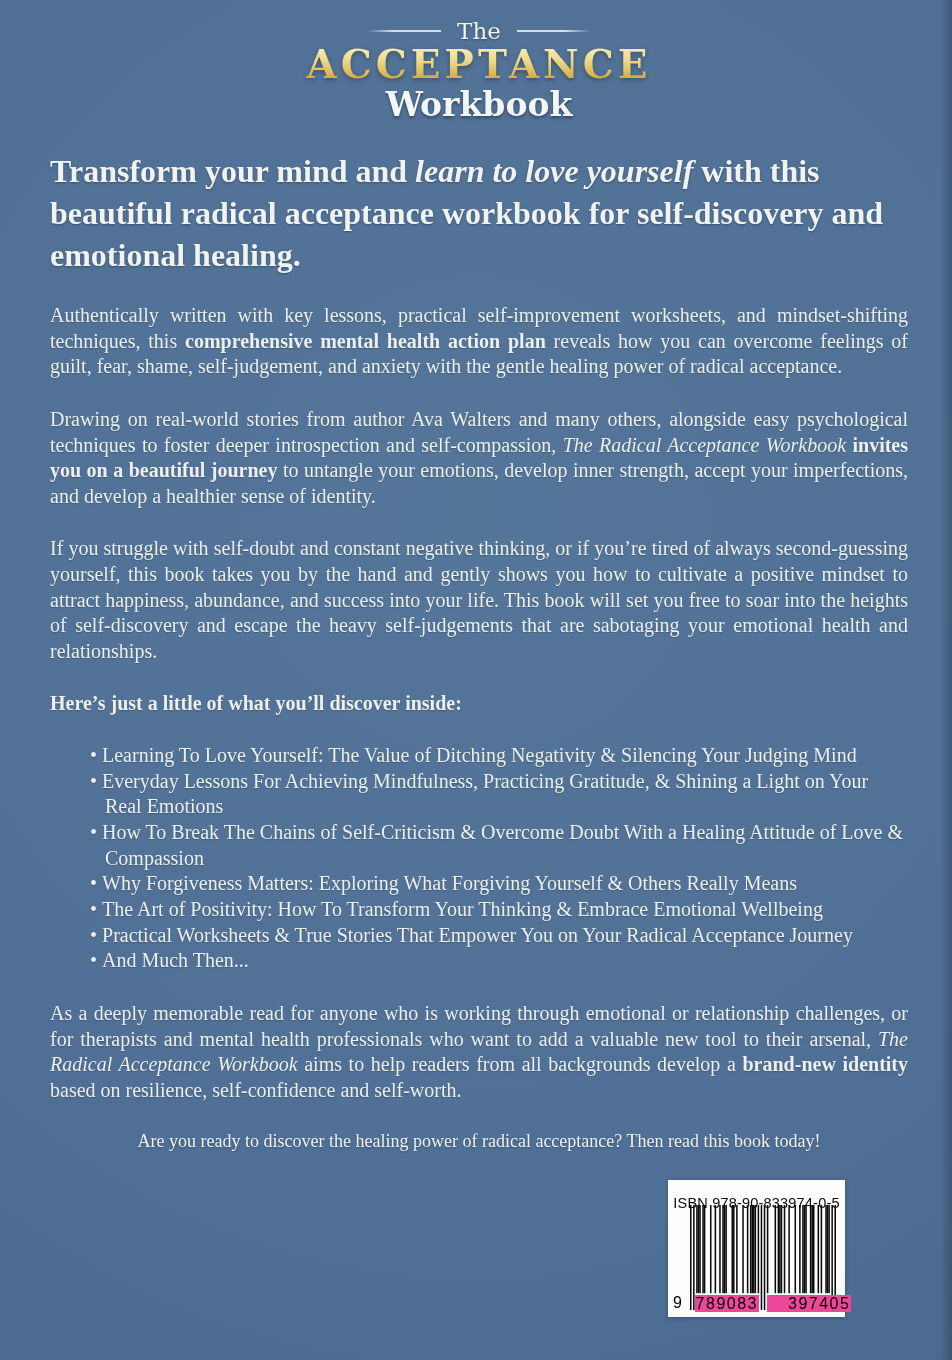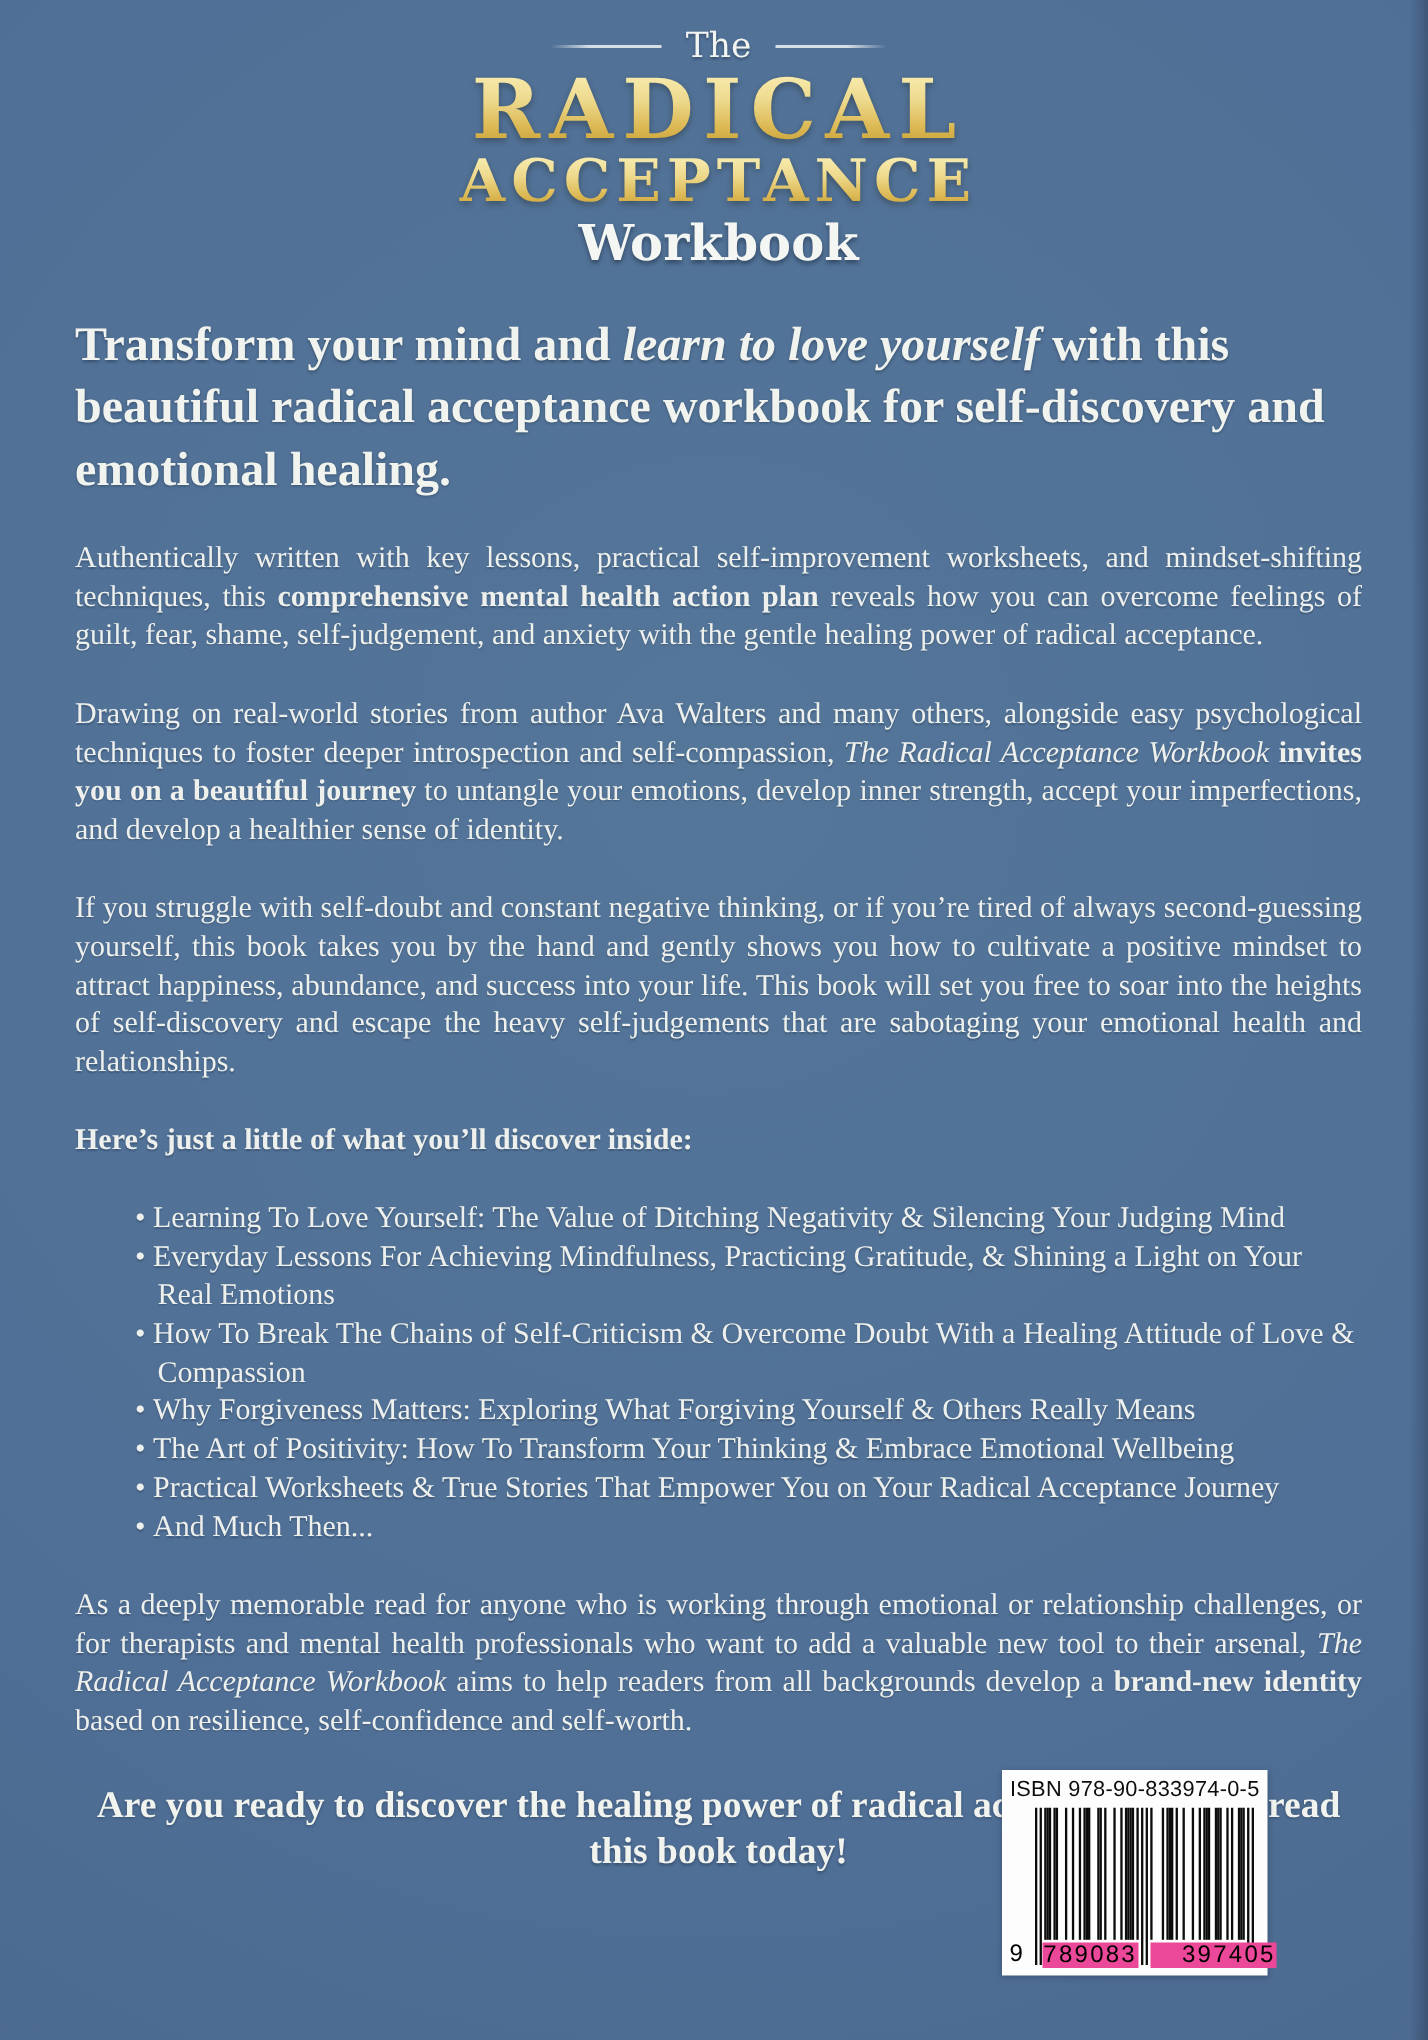--- a/index.html
+++ b/index.html
@@ -75,32 +75,32 @@
   ul.discover li{
     font-size:20px;line-height:1.285;color:#edf0ec;
     padding-left:15px;text-indent:-15px;
     text-shadow:0 1px 1px rgba(10,20,35,.25);
   }
   ul.discover li::before{content:"\2022\00a0";}
 
   
   .cta{
     margin:27px 0 0 0;padding:0 14px;
-    font-size:25px;font-weight:bold;line-height:1.24;
+    font-size:18px;font-weight:normal;line-height:1.24;
     text-align:center;color:#f1f3ef;
     text-shadow:0 1px 2px rgba(10,20,35,.35);
   }
 
   
   .barcode-box{
     position:absolute;left:668px;top:1180px;width:177px;height:137px;
     background:#fdfdfd;box-shadow:0 1px 4px rgba(10,20,35,.3);
   }
   .isbn-label{
-    margin-top:5px;text-align:center;
+    margin-top:15px;text-align:center;
     font-family:"Liberation Sans", sans-serif;
     font-size:14.5px;color:#0d0d0d;letter-spacing:.2px;white-space:nowrap;
   }
   .bars-wrap{position:absolute;left:22px;right:9px;top:25px;bottom:7px;}
   .bars-wrap svg{position:absolute;left:0;top:0;width:100%;height:100%;}
   .bc-first{
     position:absolute;left:-17px;bottom:-2px;
     font-family:"Liberation Sans", sans-serif;font-size:16px;color:#000;
   }
   .bc-grp{
@@ -116,21 +116,20 @@
 
 <div class="page">
   <div class="content">
 
     <header class="title-block">
       <div class="title-pre">
         <span class="rule left"></span>
         <span>The</span>
         <span class="rule right"></span>
       </div>
-      <div class="gold title-radical">RADICAL</div>
       <div class="gold title-acceptance">ACCEPTANCE</div>
       <div class="title-workbook">Workbook</div>
     </header>
 
     <h1 class="headline"><span>Transform your mind and </span><span class="seg-i">learn to love yourself</span><span> with this beautiful radical acceptance workbook for self-discovery and emotional healing.</span></h1>
 
     <section class="bodytext">
       <p><span>Authentically written with key lessons, practical self-improvement worksheets, and mindset-shifting techniques, this </span><span class="seg-b">comprehensive mental health action plan</span><span> reveals how you can overcome feelings of guilt, fear, shame, self-judgement, and anxiety with the gentle healing power of radical acceptance.</span></p>
       <p><span>Drawing on real-world stories from author Ava Walters and many others, alongside easy psychological techniques to foster deeper introspection and self-compassion, </span><span class="seg-i">The Radical Acceptance Workbook</span><span> </span><span class="seg-b">invites you on a beautiful journey</span><span> to untangle your emotions, develop inner strength, accept your imperfections, and develop a healthier sense of identity.</span></p>
       <p><span>If you struggle with self-doubt and constant negative thinking, or if you’re tired of always second-guessing yourself, this book takes you by the hand and gently shows you how to cultivate a positive mindset to attract happiness, abundance, and success into your life. This book will set you free to soar into the heights of self-discovery and escape the heavy self-judgements that are sabotaging your emotional health and relationships.</span></p>

